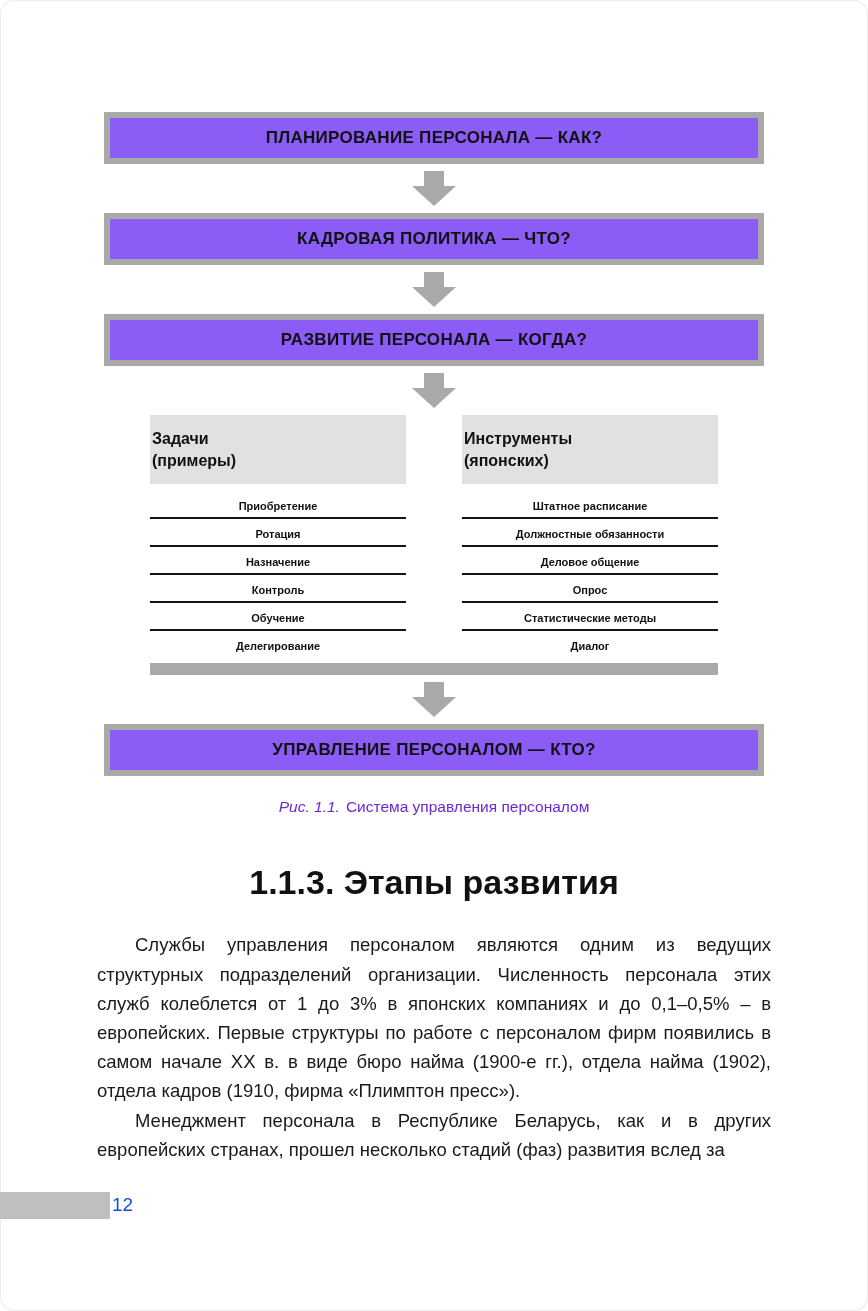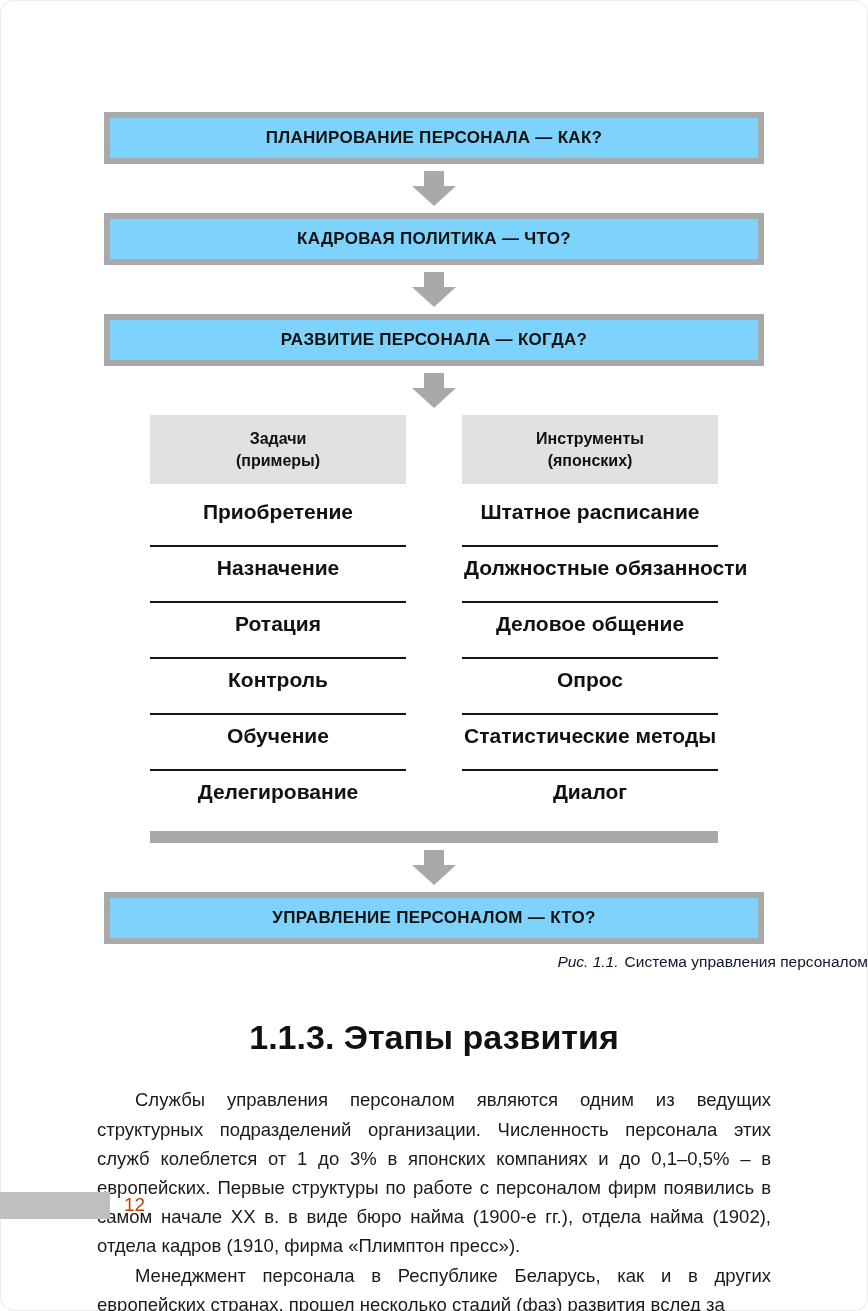--- a/index.html
+++ b/index.html
@@ -12,21 +12,21 @@
     color:#111;
     box-sizing:border-box;
     padding-top:112px;
     overflow:hidden;
     border-radius:14px;
     box-shadow: inset 0 0 0 1px #ececec;
   }
   .diagram { width:660px; margin:0 auto; }
   .flow-box {
     border:6px solid #a9a9a9;
-    background:#7dd3fc;
+    background:#8b5cf6;
     text-align:center;
     font-weight:bold;
     font-size:17px;
     letter-spacing:0.3px;
     padding:10px 6px;
     box-sizing:border-box;
   }
   .arrow {
     display:flex; flex-direction:column; align-items:center;
     margin:7px auto 7px auto;
@@ -39,46 +39,46 @@
     border-right:22px solid transparent;
     border-top:20px solid #a9a9a9;
   }
   .columns {
     display:flex; justify-content:center; gap:56px;
     margin-top:4px;
   }
   .col { width:256px; }
   .col-header {
     background:#e1e1e1;
-    text-align:center;
+    text-align:left;
     font-weight:bold;
     font-size:16px;
     line-height:1.35;
-    padding:13px 16px;
+    padding:13px 2px;
   }
   .col-items { margin-top:7px; }
   .col-item {
     text-align:center;
     font-weight:bold;
-    font-size:21px;
-    padding:9px 2px 21px 2px;
+    font-size:11px;
+    padding:9px 2px 5px 2px;
     border-bottom:2px solid #141414;
     white-space:nowrap;
   }
   .col-item:last-child { border-bottom:none; }
   .thick-bar {
     width:568px; height:12px;
     background:#a9a9a9;
     margin:6px auto 0 auto;
   }
   .caption {
-    text-align:right;
+    text-align:center;
     font-size:15.5px;
-    margin-top:9px;
-    color:#0f172a;
+    margin-top:22px;
+    color:#6d28d9;
   }
   .caption .cap-label { font-style:italic; margin-right:6px; }
   .section-heading {
     text-align:center;
     font-weight:bold;
     font-size:34px;
     line-height:1.3;
     margin-top:44px;
   }
   .body-text {
@@ -91,23 +91,23 @@
   }
   .body-text p { margin:0; text-indent:38px; }
   .footer-bar {
     position:absolute;
     left:0; top:1192px;
     width:110px; height:27px;
     background:#bfbfbf;
   }
   .page-number {
     position:absolute;
-    left:124px; top:1194px;
+    left:112px; top:1194px;
     font-size:19px;
-    color:#c2410c;
+    color:#1d4ed8;
   }
 </style>
 </head>
 <body>
 
 <div class="page">
 
   <div class="diagram">
 
     <div class="flow-box">
@@ -140,22 +140,22 @@
 
     <div class="columns">
 
       <div class="col">
         <div class="col-header">
           <div>Задачи</div>
           <div>(примеры)</div>
         </div>
         <div class="col-items">
           <div class="col-item">Приобретение</div>
+          <div class="col-item">Ротация</div>
           <div class="col-item">Назначение</div>
-          <div class="col-item">Ротация</div>
           <div class="col-item">Контроль</div>
           <div class="col-item">Обучение</div>
           <div class="col-item">Делегирование</div>
         </div>
       </div>
 
       <div class="col">
         <div class="col-header">
           <div>Инструменты</div>
           <div>(японских)</div>

